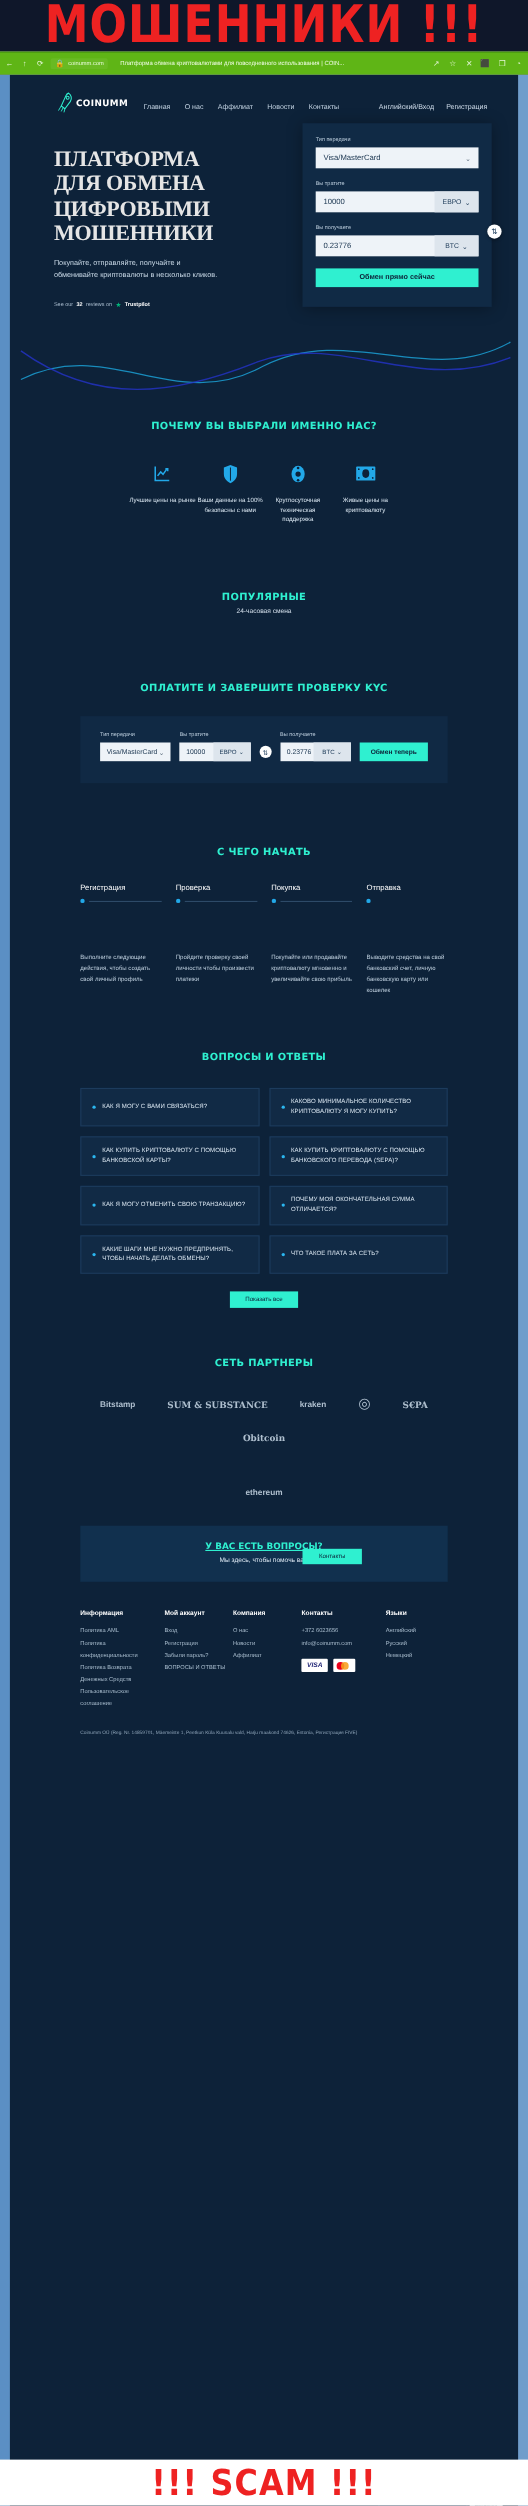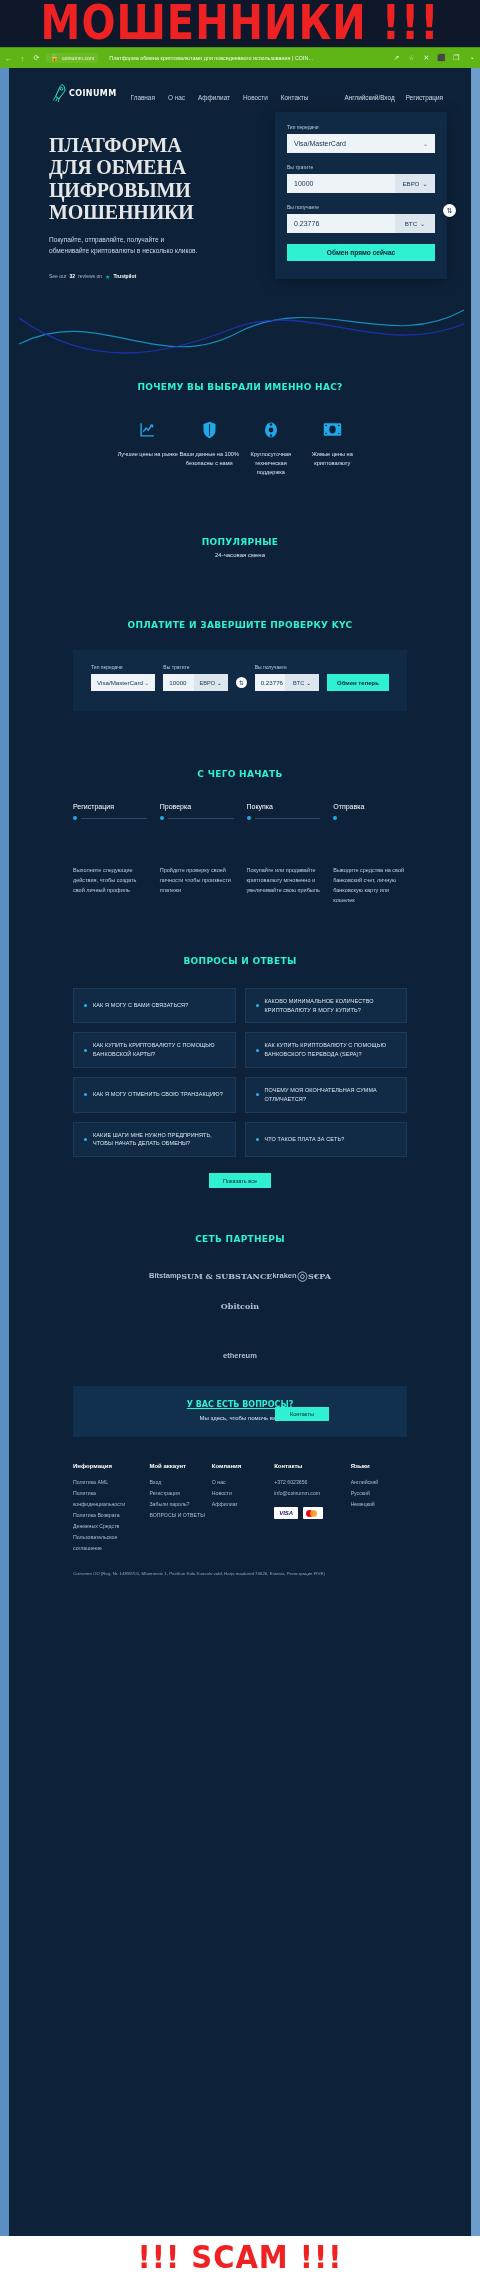--- a/index.html
+++ b/index.html
@@ -172,21 +172,21 @@
     display:flex; align-items:center; gap:6px; padding:8px 10px;
   }
   .faq-dot { width:3px; height:3px; border-radius:50%; background:#2bb6ef; flex:0 0 auto;}
   .faq-q { color:#dce8f3; font-size:5.5px; line-height:1.6; letter-spacing:.1px;}
   .show-all {
     margin: 16px auto 0; width:62px; height:15px; background:#2ff0d0;
     color:#0c2138; font-size:5.6px; display:flex; align-items:center; justify-content:center;
   }
 
   
-  .partners-row { display:flex; align-items:center; justify-content:center; margin-top:24px; padding: 0 18px;}
+  .partners-row { display:flex; align-items:center; justify-content:space-between; margin-top:24px; padding: 0 18px;}
   .partners-row2 { display:flex; align-items:center; justify-content:center; gap:40px; margin-top:18px;flex-direction:column;}
   .plogo { color:#c6d6e4; font-size:8px; font-weight:700; opacity:.88; white-space:nowrap; font-family:"DejaVu Serif", serif;}
   .plogo.sans { font-family:"Liberation Sans", sans-serif; font-size:7.5px;}
 
   
   .contact {
     margin-top:26px; background:#11304e; padding:14px 20px 16px 20px;
     position:relative; overflow:hidden;
   }
   .contact-t { color:#2ff0d0; font-size:8px; font-weight:700; text-align:center; font-family:"DejaVu Sans", sans-serif;text-decoration:underline;}

